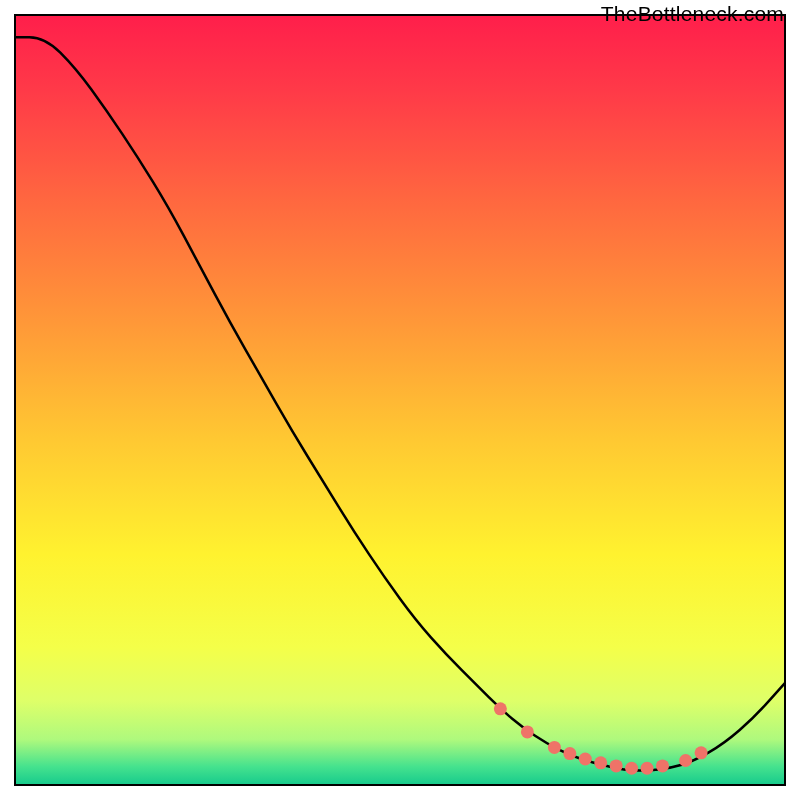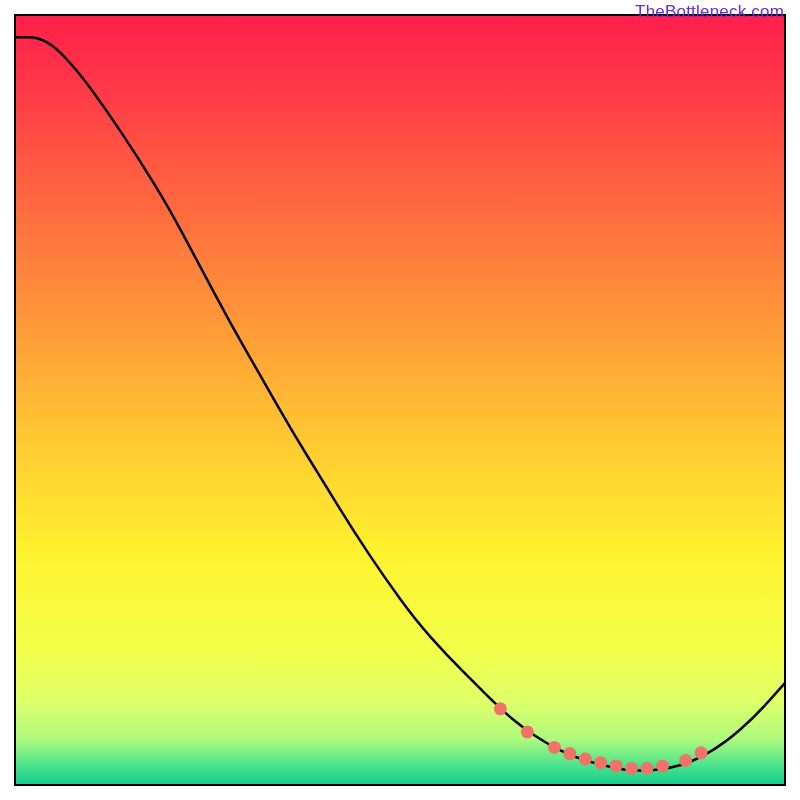--- a/index.html
+++ b/index.html
@@ -31,22 +31,22 @@
     height: 772px;
     border: 2px solid #000;
     box-sizing: border-box;
     pointer-events: none;
     z-index: 5;
   }
   .watermark {
     position: absolute;
     top: 2px;
     right: 16px;
-    color: #6d28d9;
-    font-size: 17px;
+    color: #000000;
+    font-size: 21px;
     font-weight: 500;
     letter-spacing: 0.2px;
     z-index: 6;
   }
   svg {
     display: block;
   }
 </style>
 </head>
 <body>

